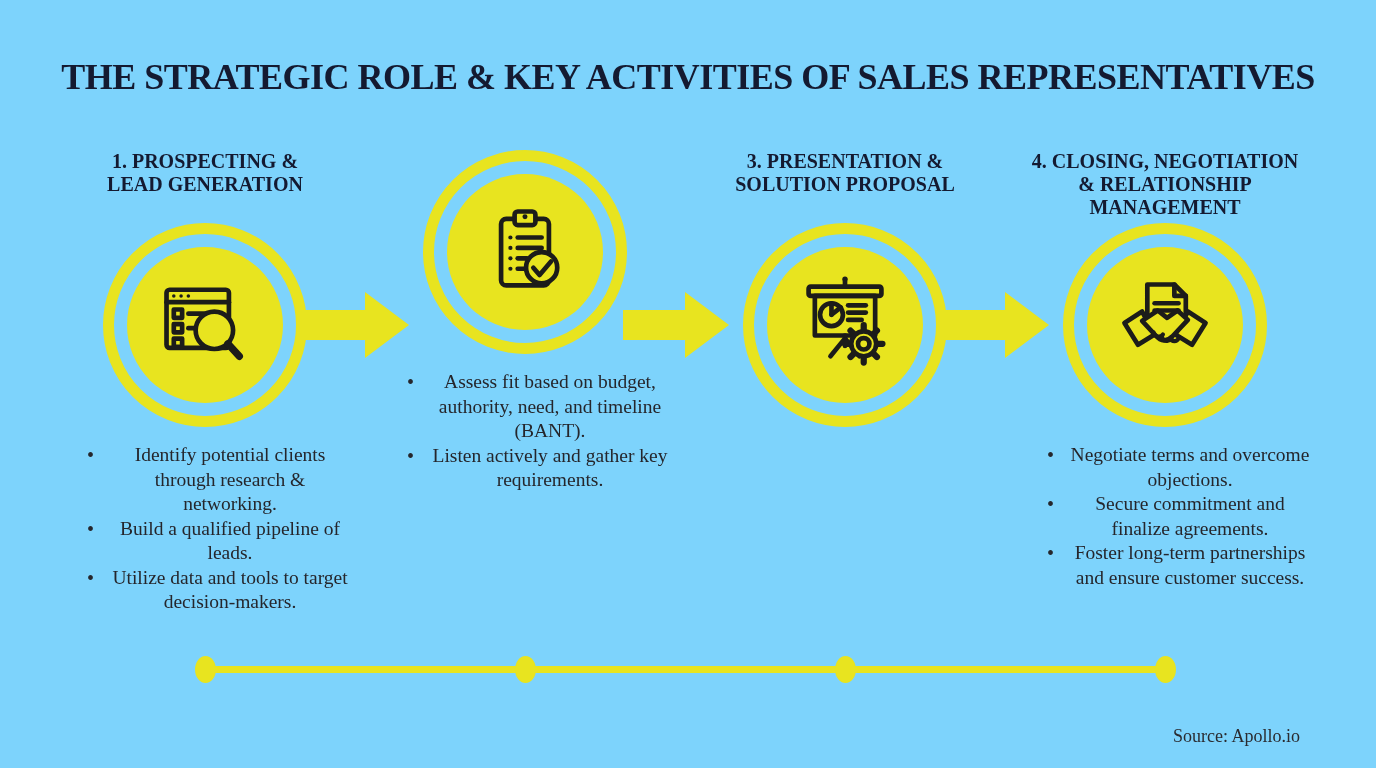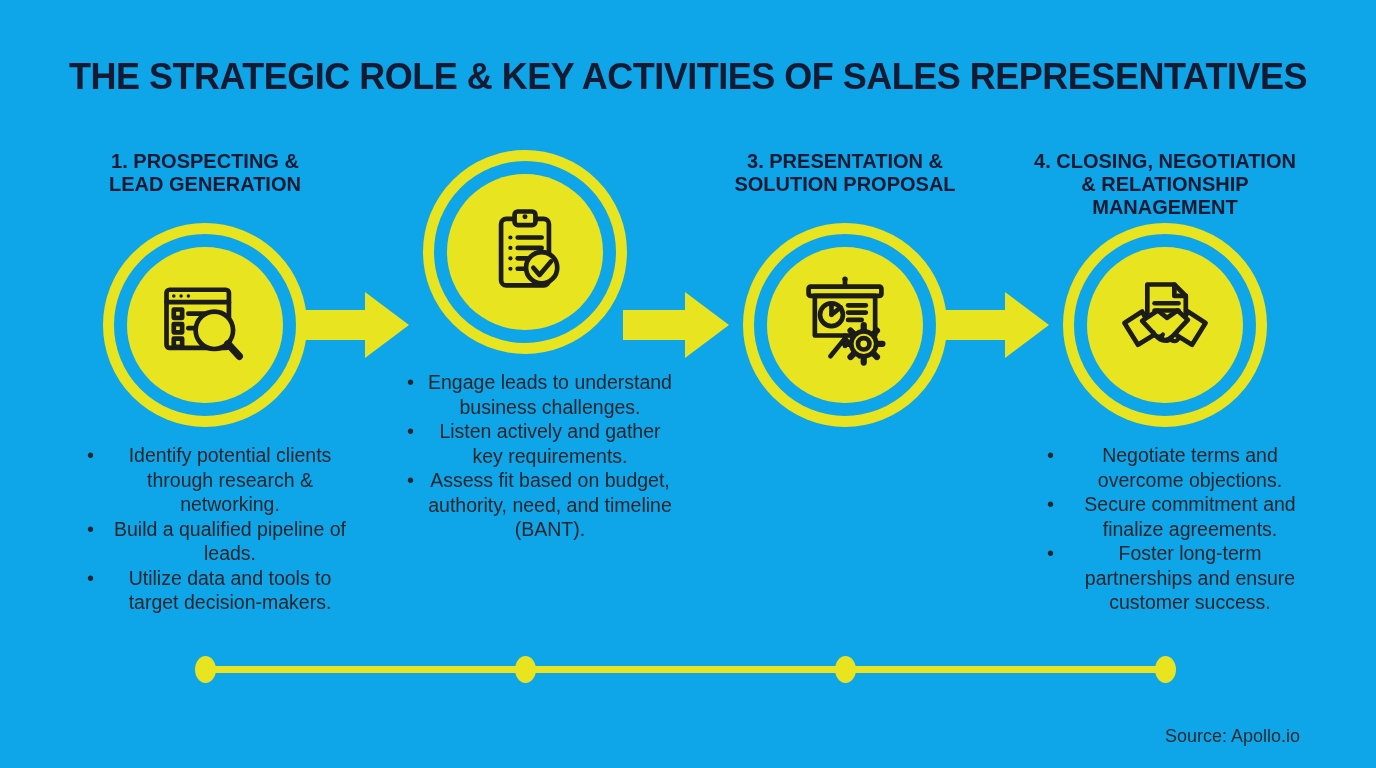--- a/index.html
+++ b/index.html
@@ -1,21 +1,21 @@
 <!DOCTYPE html>
 <html><head>
 <meta charset="utf-8">
 <style>
   html,body{margin:0;padding:0;}
   body{
     width:1376px;height:768px;overflow:hidden;
     background:#fdfcf9;
     font-family:"Liberation Sans", sans-serif;
   }
-  .canvas{position:relative;width:1376px;height:768px;background:#0ea5e9;}
+  .canvas{position:relative;width:1376px;height:768px;background:#7dd3fc;font-family:Liberation Serif, serif;}
 
   .main-title{
     position:absolute;top:56px;left:0;width:100%;
     text-align:center;
     font-size:36px;font-weight:700;letter-spacing:-0.5px;
     color:#141a31;
   }
 
   .stages{
     position:absolute;top:150px;left:45px;width:1280px;
@@ -139,23 +139,22 @@
                 <line x1="43" y1="58" x2="52" y2="58"></line>
                 <line x1="43" y1="68" x2="50" y2="68"></line>
                 <circle cx="66" cy="67" r="15" fill="#e8e41f"></circle>
                 <path d="M58 67 l6 7 l11 -13"></path>
               </g>
             </svg>
           </span>
         </div>
       </div>
       <ul class="stage-bullets">
-        <li>Engage leads to understand business challenges.</li>
+        <li>Assess fit based on budget, authority, need, and timeline (BANT).</li>
         <li>Listen actively and gather key requirements.</li>
-        <li>Assess fit based on budget, authority, need, and timeline (BANT).</li>
       </ul>
     </div>
 
     <div class="stage">
       <div class="stage-heading">3. PRESENTATION &amp;
 SOLUTION PROPOSAL</div>
       <div class="circle-outer">
         <div class="circle-inner">
           <span>
             <svg viewBox="0 0 100 100">

